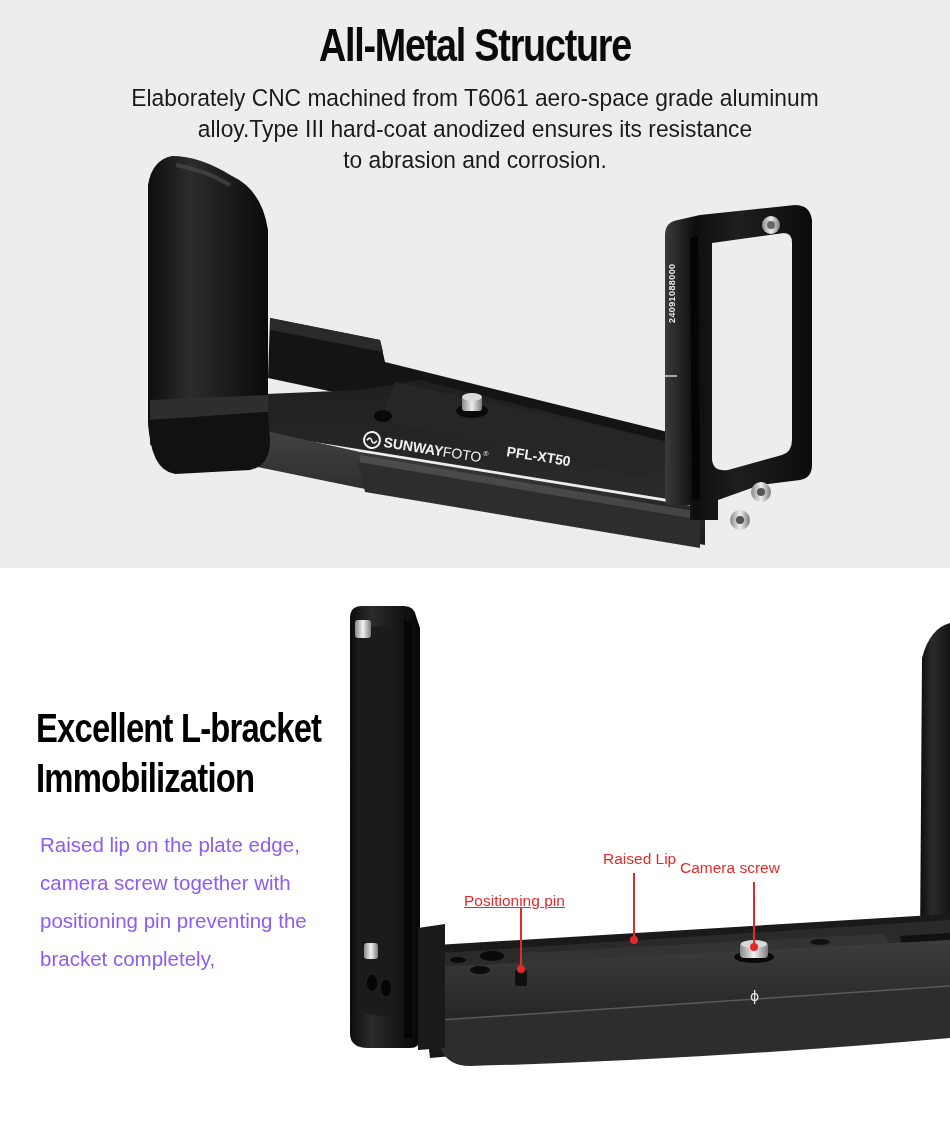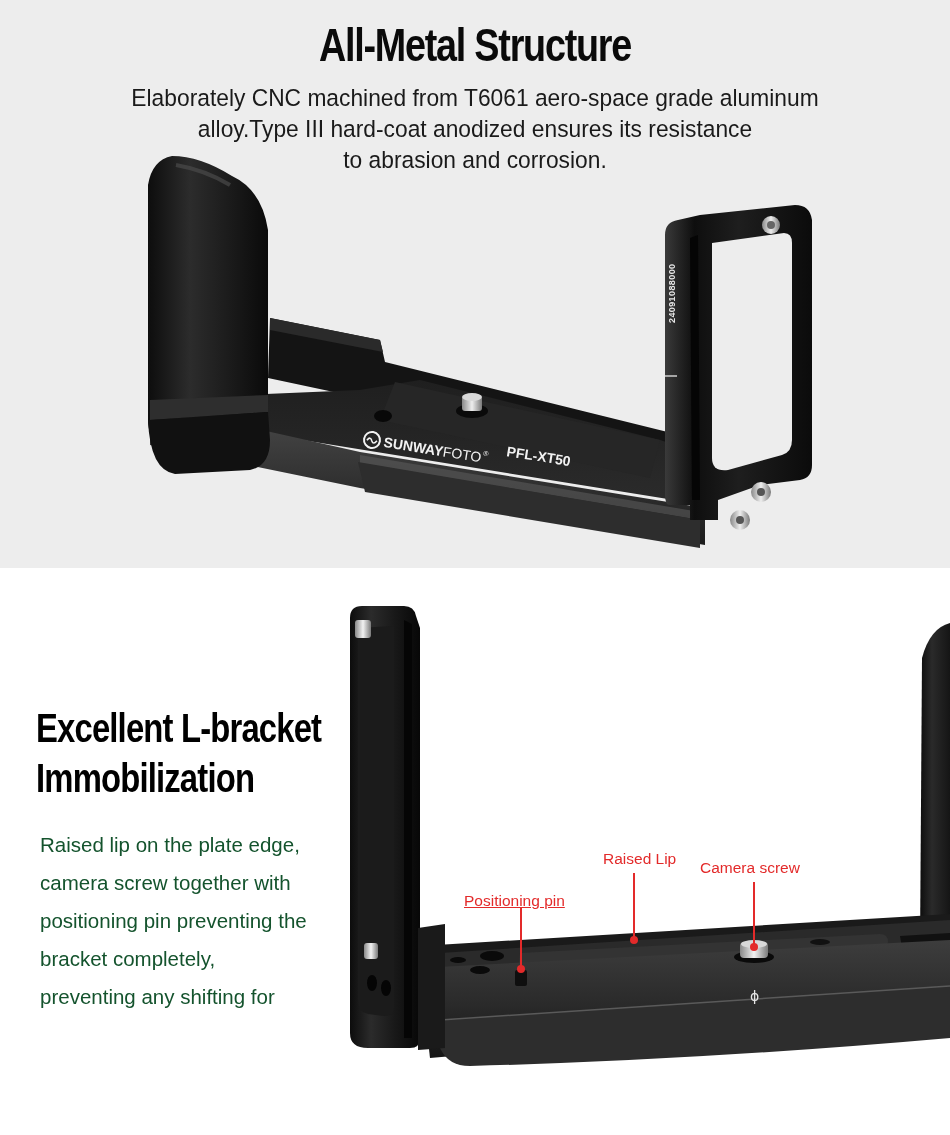--- a/index.html
+++ b/index.html
@@ -20,21 +20,21 @@
   .sec1-body span { display: block; }
 
   
   .sec2 { position: absolute; left: 0; top: 568px; width: 950px; height: 567px; background: #ffffff; overflow: hidden; }
   .sec2-title {
     position: absolute; left: 36px; top: 135px; font-weight: 700; font-size: 40px; line-height: 50px;
     color: #000; letter-spacing: -1px; transform: scaleX(0.82); transform-origin: left top;
   }
   .sec2-title span { display: block; }
   .sec2-body {
-    position: absolute; left: 40px; top: 258px; font-size: 20.5px; line-height: 38px; color: #14532d;
+    position: absolute; left: 40px; top: 258px; font-size: 20.5px; line-height: 38px; color: #8b5cf6;
   }
   .sec2-body span { display: block; white-space: nowrap; }
 
   .callout-label { position: absolute; color: #e32a2a; font-size: 15.5px; white-space: nowrap; }
 
   svg { position: absolute; left: 0; top: 0; }
 </style>
 </head>
 <body>
 
@@ -208,19 +208,18 @@
   <div class="sec2-title">
     <span>Excellent L-bracket</span>
     <span>Immobilization</span>
   </div>
 
   <div class="sec2-body">
     <span>Raised lip on the plate edge,</span>
     <span>camera screw together with</span>
     <span>positioning pin preventing the</span>
     <span>bracket completely,</span>
-    <span>preventing any shifting for</span>
   </div>
 
   <div class="callout-label" style="left:603px; top:282px;text-align:center;">Raised Lip</div>
-  <div class="callout-label" style="left:700px; top:291px;">Camera screw</div>
+  <div class="callout-label" style="left:680px; top:291px;">Camera screw</div>
   <div class="callout-label" style="left:464px; top:324px;text-decoration:underline;">Positioning pin</div>
 </div>
 
 </body></html>

